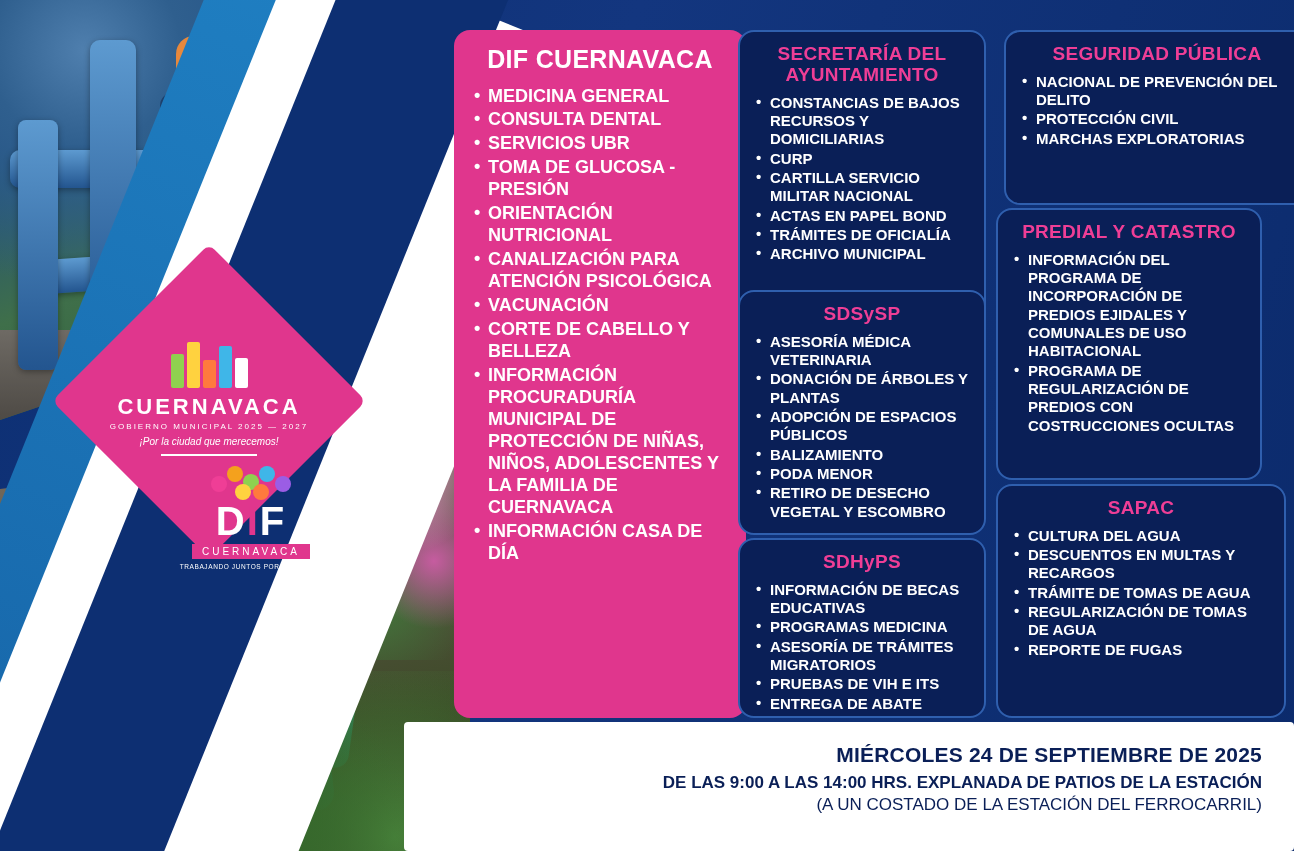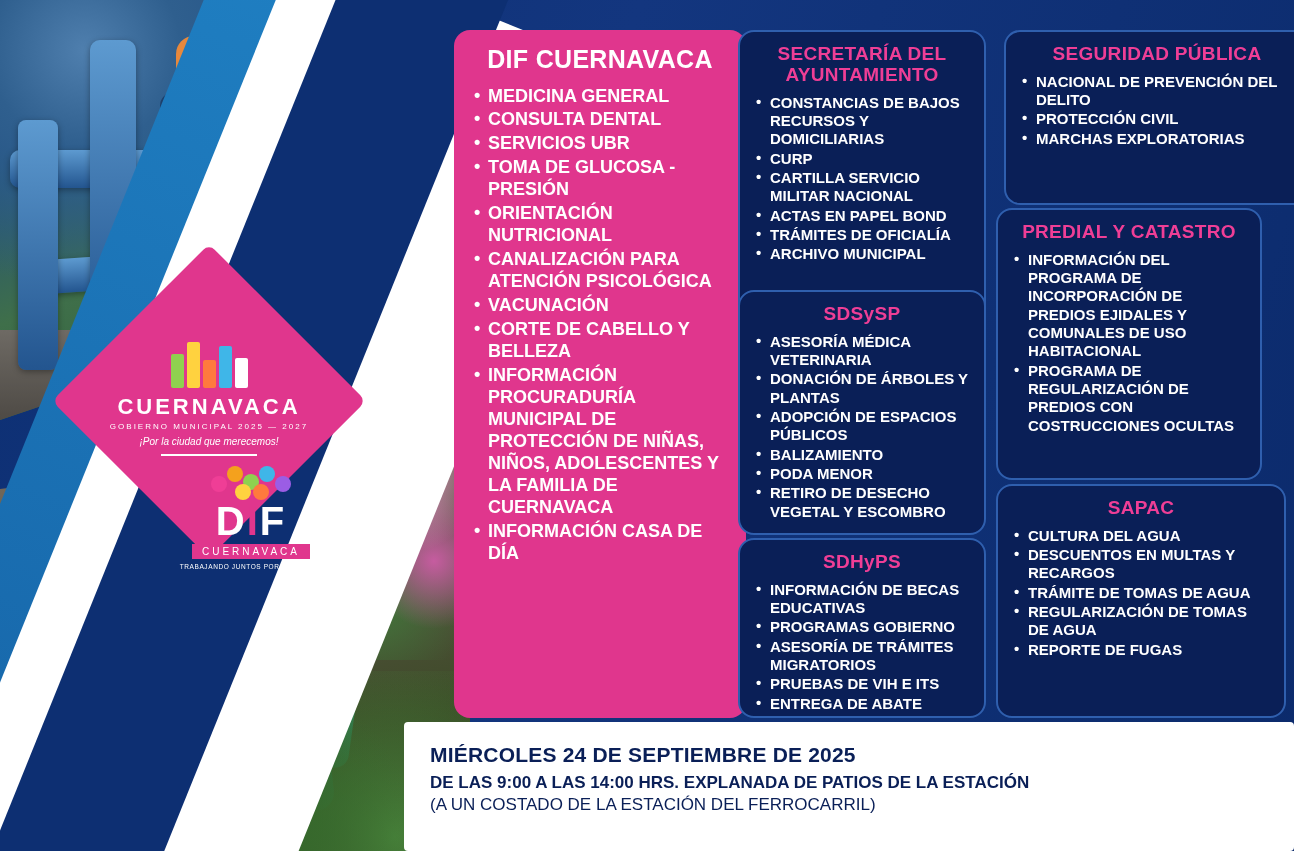--- a/index.html
+++ b/index.html
@@ -215,21 +215,21 @@
   ul.items li::before {
     content: "•"; position: absolute; left: 0; top: -1px;
   }
   .card.pink ul.items li { font-size: 18px; margin-bottom: 2px; }
   .card.navy ul.items li { font-size: 15px; margin-bottom: 1px; }
 
   
   .footer {
     position: absolute; left: 430px; top: 730px; width: 832px; height: 97px;
     background: #ffffff; border-radius: 10px;
-    display: flex; flex-direction: column; align-items: flex-start; justify-content: center;
+    display: flex; flex-direction: column; align-items: flex-end; justify-content: center;
     text-align: center; color: #0a1f57;
   }
   .footer .l1 { font-size: 21px; font-weight: 800; color: #0a1f57; letter-spacing: .2px; }
   .footer .l2 { font-size: 17px; font-weight: 700; margin-top: 6px; }
   .footer .l3 { font-size: 17px; font-weight: 400; margin-top: 2px; }
   .white-bottom {
     position: absolute; left: 404px; top: 722px; width: 890px; height: 129px;
     background: #ffffff; border-radius: 4px;
   }
 </style>
@@ -344,21 +344,21 @@
       <li>BALIZAMIENTO</li>
       <li>PODA MENOR</li>
       <li>RETIRO DE DESECHO VEGETAL Y ESCOMBRO</li>
     </ul>
   </div>
 
   <div class="card navy c-sdh">
     <h2>SDHyPS</h2>
     <ul class="items">
       <li>INFORMACIÓN DE BECAS EDUCATIVAS</li>
-      <li>PROGRAMAS GOBIERNO</li>
+      <li>PROGRAMAS MEDICINA</li>
       <li>ASESORÍA DE TRÁMITES MIGRATORIOS</li>
       <li>PRUEBAS DE VIH E ITS</li>
       <li>ENTREGA DE ABATE</li>
     </ul>
   </div>
 
   <div class="card navy c-seg">
     <h2>SEGURIDAD PÚBLICA</h2>
     <ul class="items">
       <li>NACIONAL DE PREVENCIÓN DEL DELITO</li>

